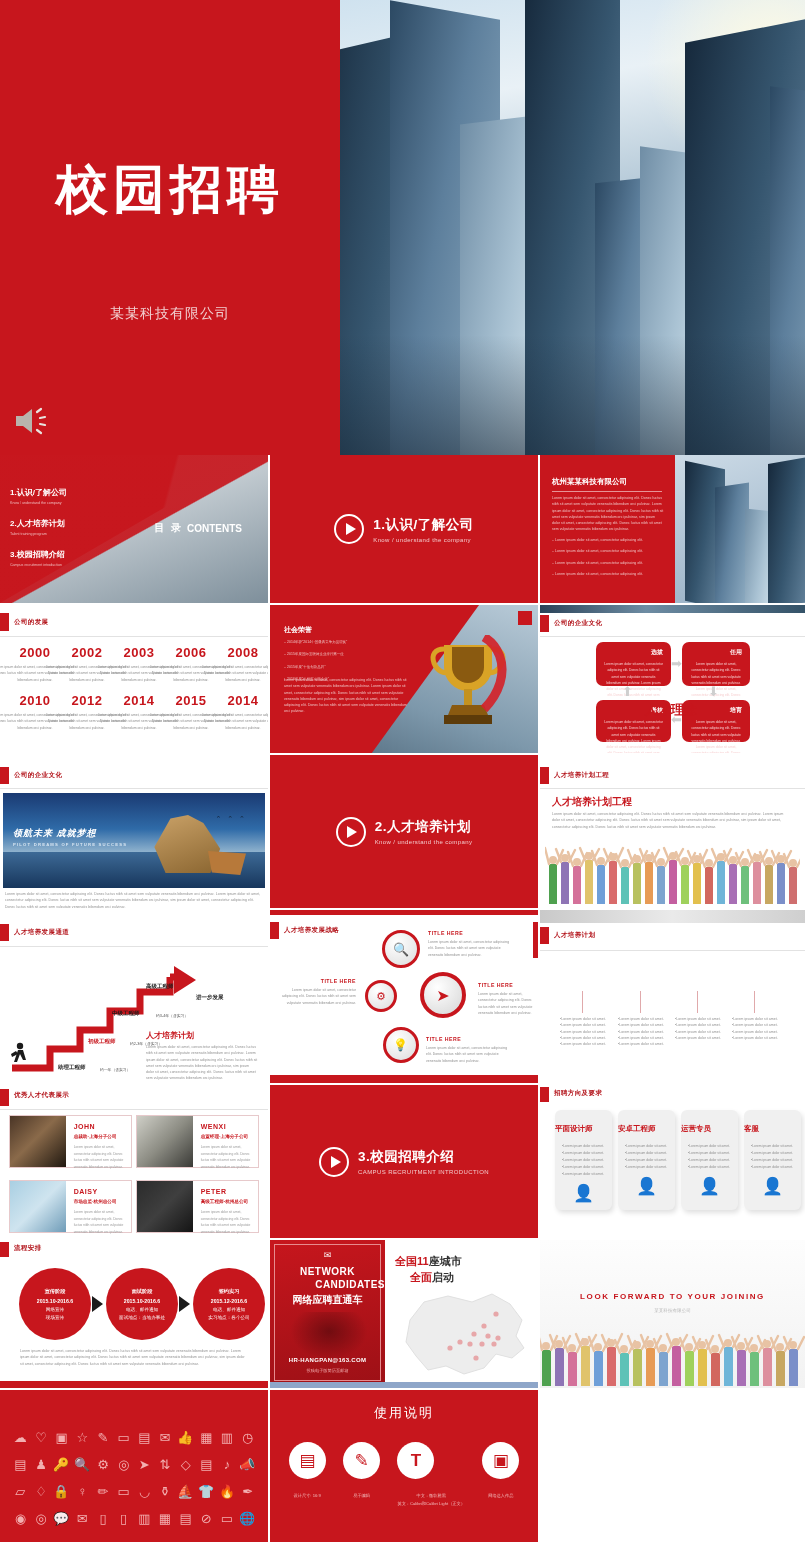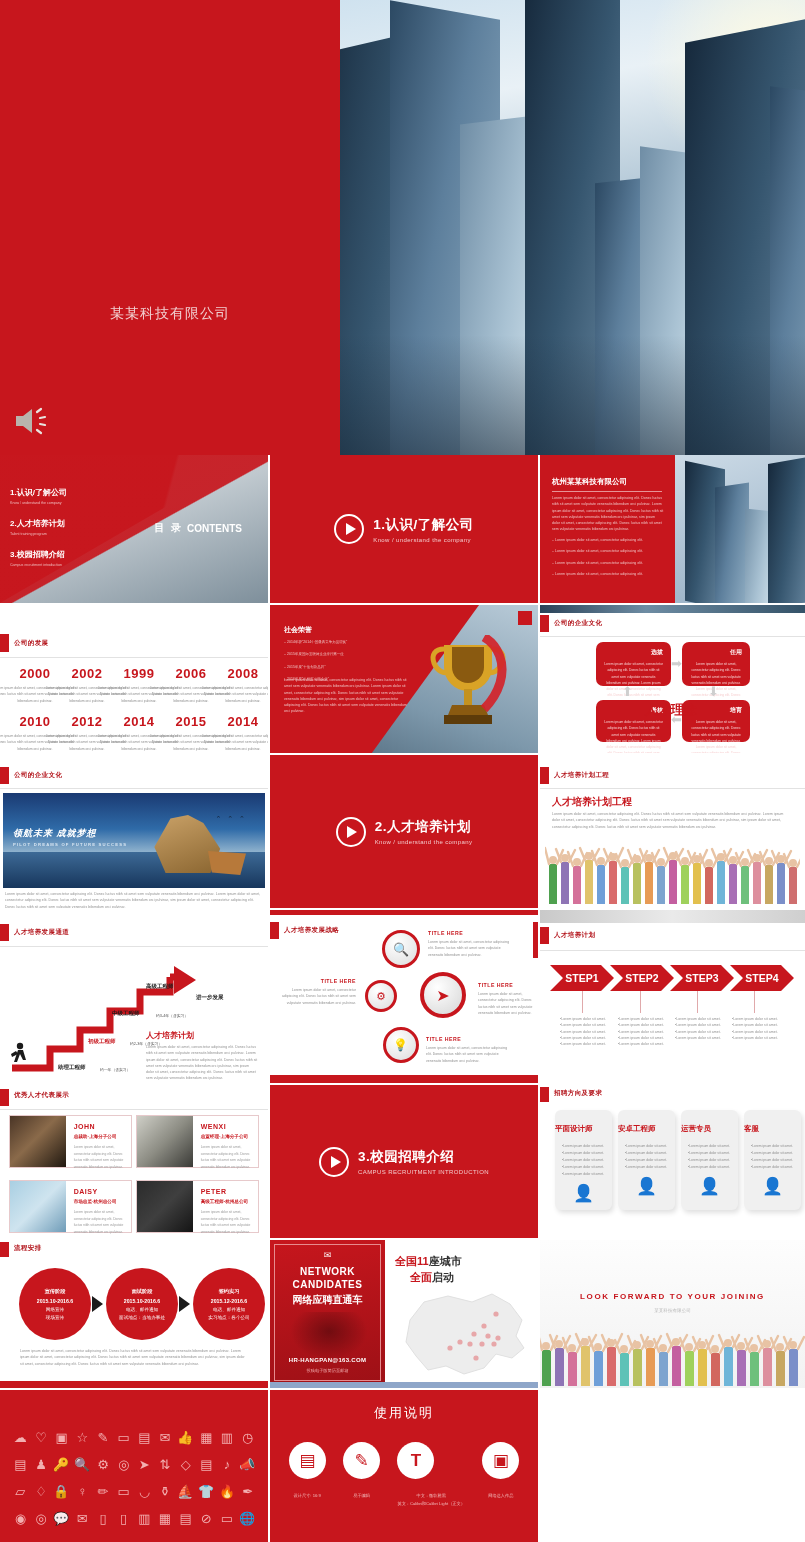--- a/index.html
+++ b/index.html
@@ -119,20 +119,21 @@
   .rd { color:#e00000; }
   .bk { color:#111; }
 </style>
 </head>
 <body>
 
 <div class="sheet">
 
   <div class="slide hero">
     <div class="hero-left">
+      <div class="hero-title">校园招聘</div>
       <div class="hero-company">某某科技有限公司</div>
       <svg class="speaker-icon" viewBox="0 0 40 32">
         <path d="M2 11h7l9-7v24l-9-7H2z" fill="#b9b3ac"></path>
         <g stroke="#e8e4df" stroke-width="2.2" stroke-linecap="round" fill="none">
           <path d="M23 7l4-3M26 13l5-1M26 19l5 1M23 25l4 3"></path>
         </g>
       </svg>
     </div>
     <div class="hero-right">
       <div class="glow" style="left:300px;top:-70px;"></div>
@@ -190,35 +191,35 @@
     </div>
     <div class="lorem w" style="position:absolute;left:12px;top:40px;width:112px;">Lorem ipsum dolor sit amet, consectetur adipiscing elit. Donec luctus nibh sit amet sem vulputate venenatis bibendum orci pulvinar. Lorem ipsum dolor sit amet, consectetur adipiscing elit. Donec luctus nibh sit amet sem vulputate venenatis bibendum orci pulvinar, sim ipsum dolor sit amet, consectetur adipiscing elit. Donec luctus nibh sit amet sem vulputate venenatis bibendum orci pulvinar.</div>
     <div style="position:absolute;left:12px;top:82px;width:112px;">
       <div class="lorem w" style="margin-bottom:5px;">– <span>Lorem ipsum dolor sit amet, consectetur adipiscing elit.</span></div>
       <div class="lorem w" style="margin-bottom:5px;">– <span>Lorem ipsum dolor sit amet, consectetur adipiscing elit.</span></div>
       <div class="lorem w" style="margin-bottom:5px;">– <span>Lorem ipsum dolor sit amet, consectetur adipiscing elit.</span></div>
       <div class="lorem w">– <span>Lorem ipsum dolor sit amet, consectetur adipiscing elit.</span></div>
     </div>
   </div>
 
-  <div class="slide g" style="left:0;top:626px;width:268px;height:148px;">
+  <div class="slide g" style="left:0;top:605px;width:268px;height:148px;">
     <div class="badge" style="left:0;top:8px;width:9px;height:18px;"></div>
     <div class="sec-title" style="top:13px;">公司的发展</div>
     <div class="sec-rule" style="top:31px;"></div>
 
     <div class="yearcell" style="left:-9px;top:40px;">
         <div class="y">2000</div>
         <div class="t">Lorem ipsum dolor sit amet, consectetur adipiscing elit. Donec luctus nibh sit amet sem vulputate venenatis bibendum orci pulvinar.</div>
       </div>
     <div class="yearcell" style="left:43px;top:40px;">
         <div class="y">2002</div>
         <div class="t">Lorem ipsum dolor sit amet, consectetur adipiscing elit. Donec luctus nibh sit amet sem vulputate venenatis bibendum orci pulvinar.</div>
       </div>
     <div class="yearcell" style="left:95px;top:40px;">
-        <div class="y">1999</div>
+        <div class="y">2003</div>
         <div class="t">Lorem ipsum dolor sit amet, consectetur adipiscing elit. Donec luctus nibh sit amet sem vulputate venenatis bibendum orci pulvinar.</div>
       </div>
     <div class="yearcell" style="left:147px;top:40px;">
         <div class="y">2006</div>
         <div class="t">Lorem ipsum dolor sit amet, consectetur adipiscing elit. Donec luctus nibh sit amet sem vulputate venenatis bibendum orci pulvinar.</div>
       </div>
     <div class="yearcell" style="left:199px;top:40px;">
         <div class="y">2008</div>
         <div class="t">Lorem ipsum dolor sit amet, consectetur adipiscing elit. Donec luctus nibh sit amet sem vulputate venenatis bibendum orci pulvinar.</div>
       </div>
@@ -451,26 +452,20 @@
     </div>
     <div style="position:absolute;left:0;right:0;bottom:0;height:8px;background:#c7161d;"></div>
   </div>
 
   <div class="slide g" style="left:540px;top:910px;width:265px;height:173px;">
     <div style="position:absolute;left:0;top:0;right:0;height:13px;background:linear-gradient(90deg,#c9c9c9,#eaeaea,#cfcfcf);"></div>
     <div class="badge" style="left:0;top:17px;width:9px;height:17px;"></div>
     <div class="sec-title" style="top:21px;">人才培养计划</div>
     <div class="sec-rule" style="top:40px;"></div>
 
-    <div style="position:absolute;left:10px;top:55px;display:flex;width:245px;">
-      <div class="chev" style="width:64px;">STEP1</div>
-      <div class="chev" style="width:64px;margin-left:-4px;">STEP2</div>
-      <div class="chev" style="width:64px;margin-left:-4px;">STEP3</div>
-      <div class="chev" style="width:64px;margin-left:-4px;">STEP4</div>
-    </div>
     <div style="position:absolute;left:42px;top:81px;width:1px;height:22px;background:#e0a9ab;"></div>
     <div style="position:absolute;left:100px;top:81px;width:1px;height:22px;background:#e0a9ab;"></div>
     <div style="position:absolute;left:157px;top:81px;width:1px;height:22px;background:#e0a9ab;"></div>
     <div style="position:absolute;left:214px;top:81px;width:1px;height:22px;background:#e0a9ab;"></div>
 
     <div class="lorem" style="position:absolute;left:20px;top:106px;width:52px;">•Lorem ipsum dolor sit amet.<br>•Lorem ipsum dolor sit amet.<br>•Lorem ipsum dolor sit amet.<br>•Lorem ipsum dolor sit amet.<br>•Lorem ipsum dolor sit amet.</div>
     <div class="lorem" style="position:absolute;left:78px;top:106px;width:52px;">•Lorem ipsum dolor sit amet.<br>•Lorem ipsum dolor sit amet.<br>•Lorem ipsum dolor sit amet.<br>•Lorem ipsum dolor sit amet.<br>•Lorem ipsum dolor sit amet.</div>
     <div class="lorem" style="position:absolute;left:135px;top:106px;width:52px;">•Lorem ipsum dolor sit amet.<br>•Lorem ipsum dolor sit amet.<br>•Lorem ipsum dolor sit amet.<br>•Lorem ipsum dolor sit amet.</div>
     <div class="lorem" style="position:absolute;left:192px;top:106px;width:52px;">•Lorem ipsum dolor sit amet.<br>•Lorem ipsum dolor sit amet.<br>•Lorem ipsum dolor sit amet.<br>•Lorem ipsum dolor sit amet.</div>
   </div>
@@ -576,21 +571,21 @@
     </div>
     <div class="lorem" style="position:absolute;left:20px;top:108px;width:228px;">Lorem ipsum dolor sit amet, consectetur adipiscing elit. Donec luctus nibh sit amet sem vulputate venenatis bibendum orci pulvinar. Lorem ipsum dolor sit amet, consectetur adipiscing elit. Donec luctus nibh sit amet sem vulputate venenatis bibendum orci pulvinar, sim ipsum dolor sit amet, consectetur adipiscing elit. Donec luctus nibh sit amet sem vulputate venenatis bibendum orci pulvinar.</div>
     <div style="position:absolute;left:0;right:0;bottom:0;height:7px;background:#c7161d;"></div>
   </div>
 
   <div class="slide g" style="left:270px;top:1240px;width:268px;height:148px;">
     <div style="position:absolute;left:0;top:0;width:115px;height:145px;background:linear-gradient(170deg,#c7161d,#9d1016);overflow:hidden;">
       <div style="position:absolute;inset:4px;border:1px solid #e78b8e;"></div>
       <div style="position:absolute;left:0;right:0;top:10px;text-align:center;color:#fff;font-size:9px;">✉</div>
       <div style="position:absolute;left:0;right:0;top:26px;text-align:center;color:#fff;font-size:10px;font-weight:bold;letter-spacing:.5px;">NETWORK</div>
-      <div style="position:absolute;left:0;right:0;top:39px;text-align:center;color:#fff;font-size:10px;font-weight:bold;letter-spacing:.5px;">CANDIDATES</div>
+      <div style="position:absolute;left:0;right:0;top:39px;text-align:right;color:#fff;font-size:10px;font-weight:bold;letter-spacing:.5px;">CANDIDATES</div>
       <div style="position:absolute;left:0;right:0;top:53px;text-align:center;color:#fff;font-size:10px;font-weight:bold;">
         <span>网络应聘</span><span>直通</span><span>车</span>
       </div>
       <div style="position:absolute;left:20px;top:72px;width:78px;height:48px;background:radial-gradient(ellipse at 50% 40%,rgba(0,0,0,.35),rgba(0,0,0,0) 70%);"></div>
       <div style="position:absolute;left:0;right:0;bottom:22px;text-align:center;color:#fff;font-size:6px;font-weight:bold;letter-spacing:.3px;">HR-HANGPAN@163.COM</div>
       <div style="position:absolute;left:0;right:0;bottom:12px;text-align:center;color:#efa8aa;font-size:4.2px;">投稿电子版简历至邮箱</div>
     </div>
     <div style="position:absolute;left:125px;top:14px;font-size:11px;font-weight:bold;color:#c7161d;">
       <span style="color:#c7161d">全国</span><span>11</span><span style="color:#333">座城市</span>
     </div>

